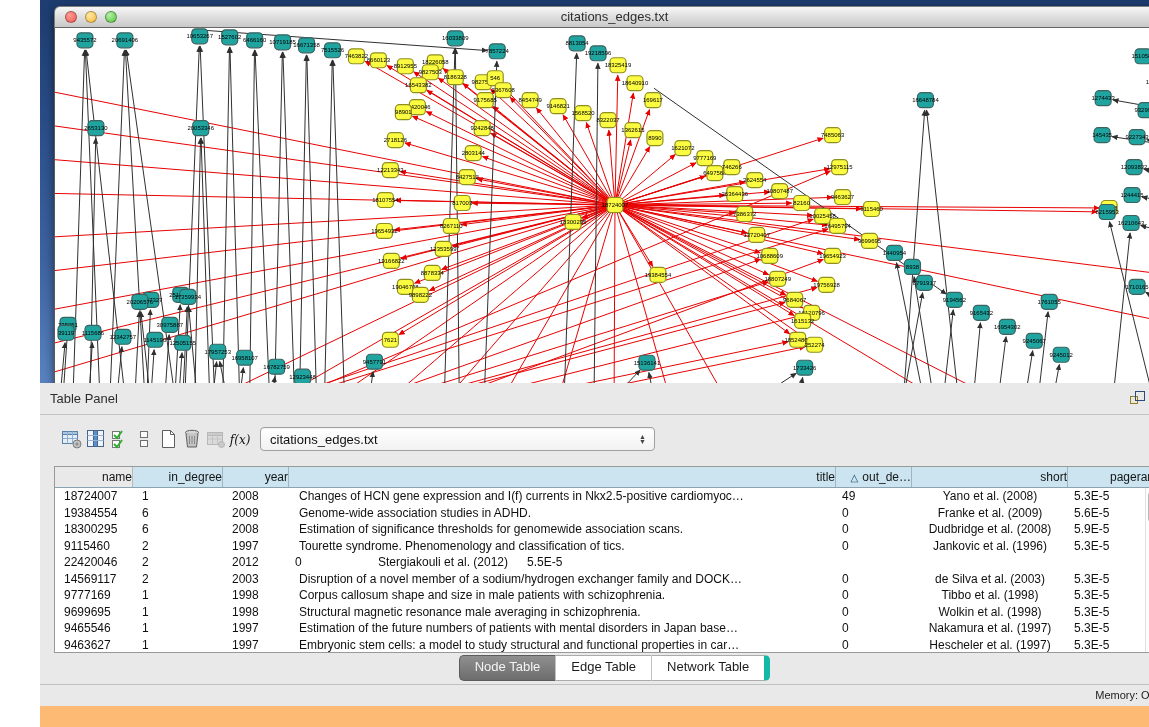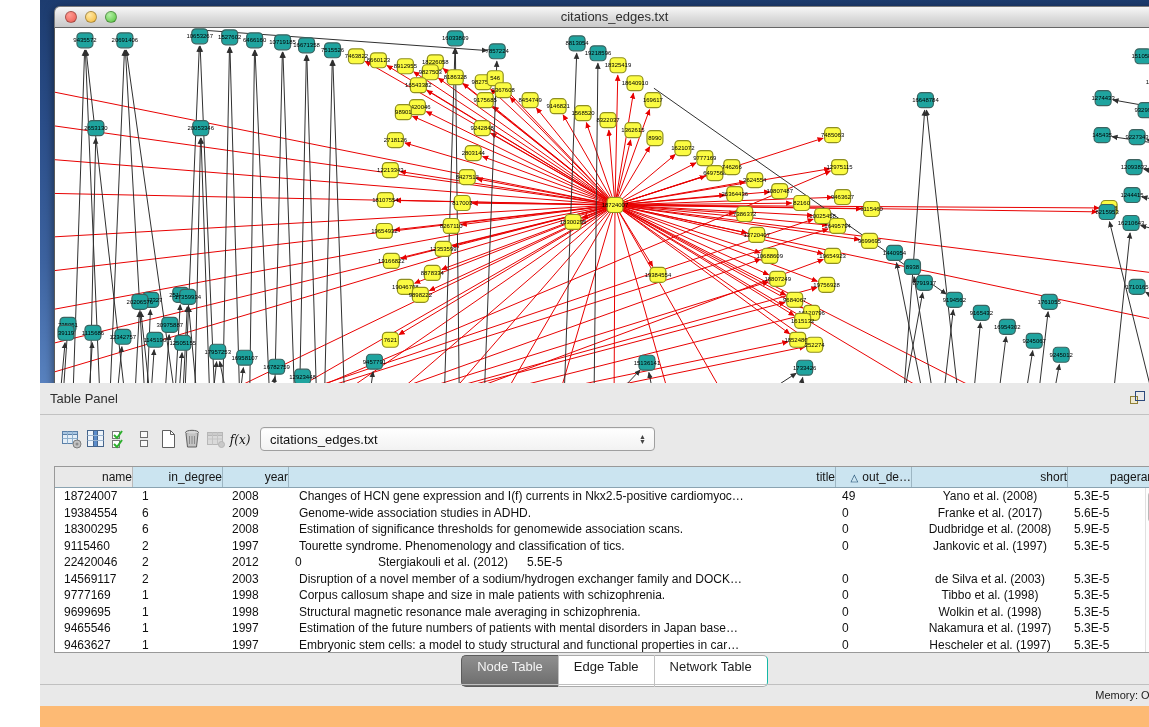--- a/index.html
+++ b/index.html
@@ -58,25 +58,25 @@
   .c2{width:66px;padding-left:9px;}
   .c3{flex:1;padding-left:10px;}
   .c4{width:76px;}
   .c5{width:156px;text-align:center;padding-left:0;}
   .c6{width:92px;border-right:none;}
   .vscroll{position:absolute;right:1px;top:21px;width:13px;height:164px;background:#fdfdfd;
            border-left:1px solid #e0e0e0;}
   .vthumb{position:absolute;left:2px;top:3px;width:9px;height:32px;background:#b9b9b9;border-radius:5px;}
 
   .tabbar{position:absolute;left:0;top:240px;width:100%;display:flex;justify-content:center;}
-  .seg{height:32px;line-height:22px;font-size:13px;padding:0 15px;background:#fff;color:#1c1c1c;
+  .seg{height:26px;line-height:22px;font-size:13px;padding:0 15px;background:#fff;color:#1c1c1c;
        border-top:1px solid #ababab;border-bottom:1px solid #ababab;box-sizing:border-box;}
   .seg + .seg{border-left:1px solid #c2c2c2;}
   .seg.first{border-left:1px solid #ababab;border-radius:5px 0 0 5px;}
-  .seg.last{border-right:1px solid #14b8a6;border-radius:0 5px 5px 0;}
+  .seg.last{border-right:6px solid #14b8a6;border-radius:0 5px 5px 0;}
   .seg.active{background:linear-gradient(#8f8f8f,#6d6d6d);color:#f4f4f4;border-color:#5c5c5c;}
 
   .statusbar{position:absolute;left:0;bottom:0;width:100%;height:21px;border-top:1px solid #c0c0c0;}
   .memory-label{position:absolute;right:32px;top:4px;font-size:11px;color:#1d1d1d;}
   .memory-dot{position:absolute;right:12px;top:3px;width:13px;height:13px;border-radius:50%;
               background:radial-gradient(circle at 35% 30%,#8eec87,#2fb32c);border:1px solid #7f7f7f;box-sizing:border-box;}
 </style>
 </head>
 <body>
 
@@ -883,39 +883,39 @@
               <div class="td c4">49</div>
               <div class="td c5">Yano et al. (2008)</div>
               <div class="td c6">5.3E-5</div>
             </div>
             <div class="tr">
               <div class="td c0">19384554</div>
               <div class="td c1">6</div>
               <div class="td c2">2009</div>
               <div class="td c3">Genome-wide association studies in ADHD.</div>
               <div class="td c4">0</div>
-              <div class="td c5">Franke et al. (2017)</div>
+              <div class="td c5">Franke et al. (2009)</div>
               <div class="td c6">5.6E-5</div>
             </div>
             <div class="tr">
               <div class="td c0">18300295</div>
               <div class="td c1">6</div>
               <div class="td c2">2008</div>
               <div class="td c3">Estimation of significance thresholds for genomewide association scans.</div>
               <div class="td c4">0</div>
               <div class="td c5">Dudbridge et al. (2008)</div>
               <div class="td c6">5.9E-5</div>
             </div>
             <div class="tr">
               <div class="td c0">9115460</div>
               <div class="td c1">2</div>
               <div class="td c2">1997</div>
               <div class="td c3">Tourette syndrome. Phenomenology and classification of tics.</div>
               <div class="td c4">0</div>
-              <div class="td c5">Jankovic et al. (1997)</div>
+              <div class="td c5">Jankovic et al. (1996)</div>
               <div class="td c6">5.3E-5</div>
             </div>
             <div class="tr">
               <div class="td c0">22420046</div>
               <div class="td c1">2</div>
               <div class="td c2">2012</div>
               <div class="td c4">0</div>
               <div class="td c5">Stergiakouli et al. (2012)</div>
               <div class="td c6">5.5E-5</div>
             </div>

